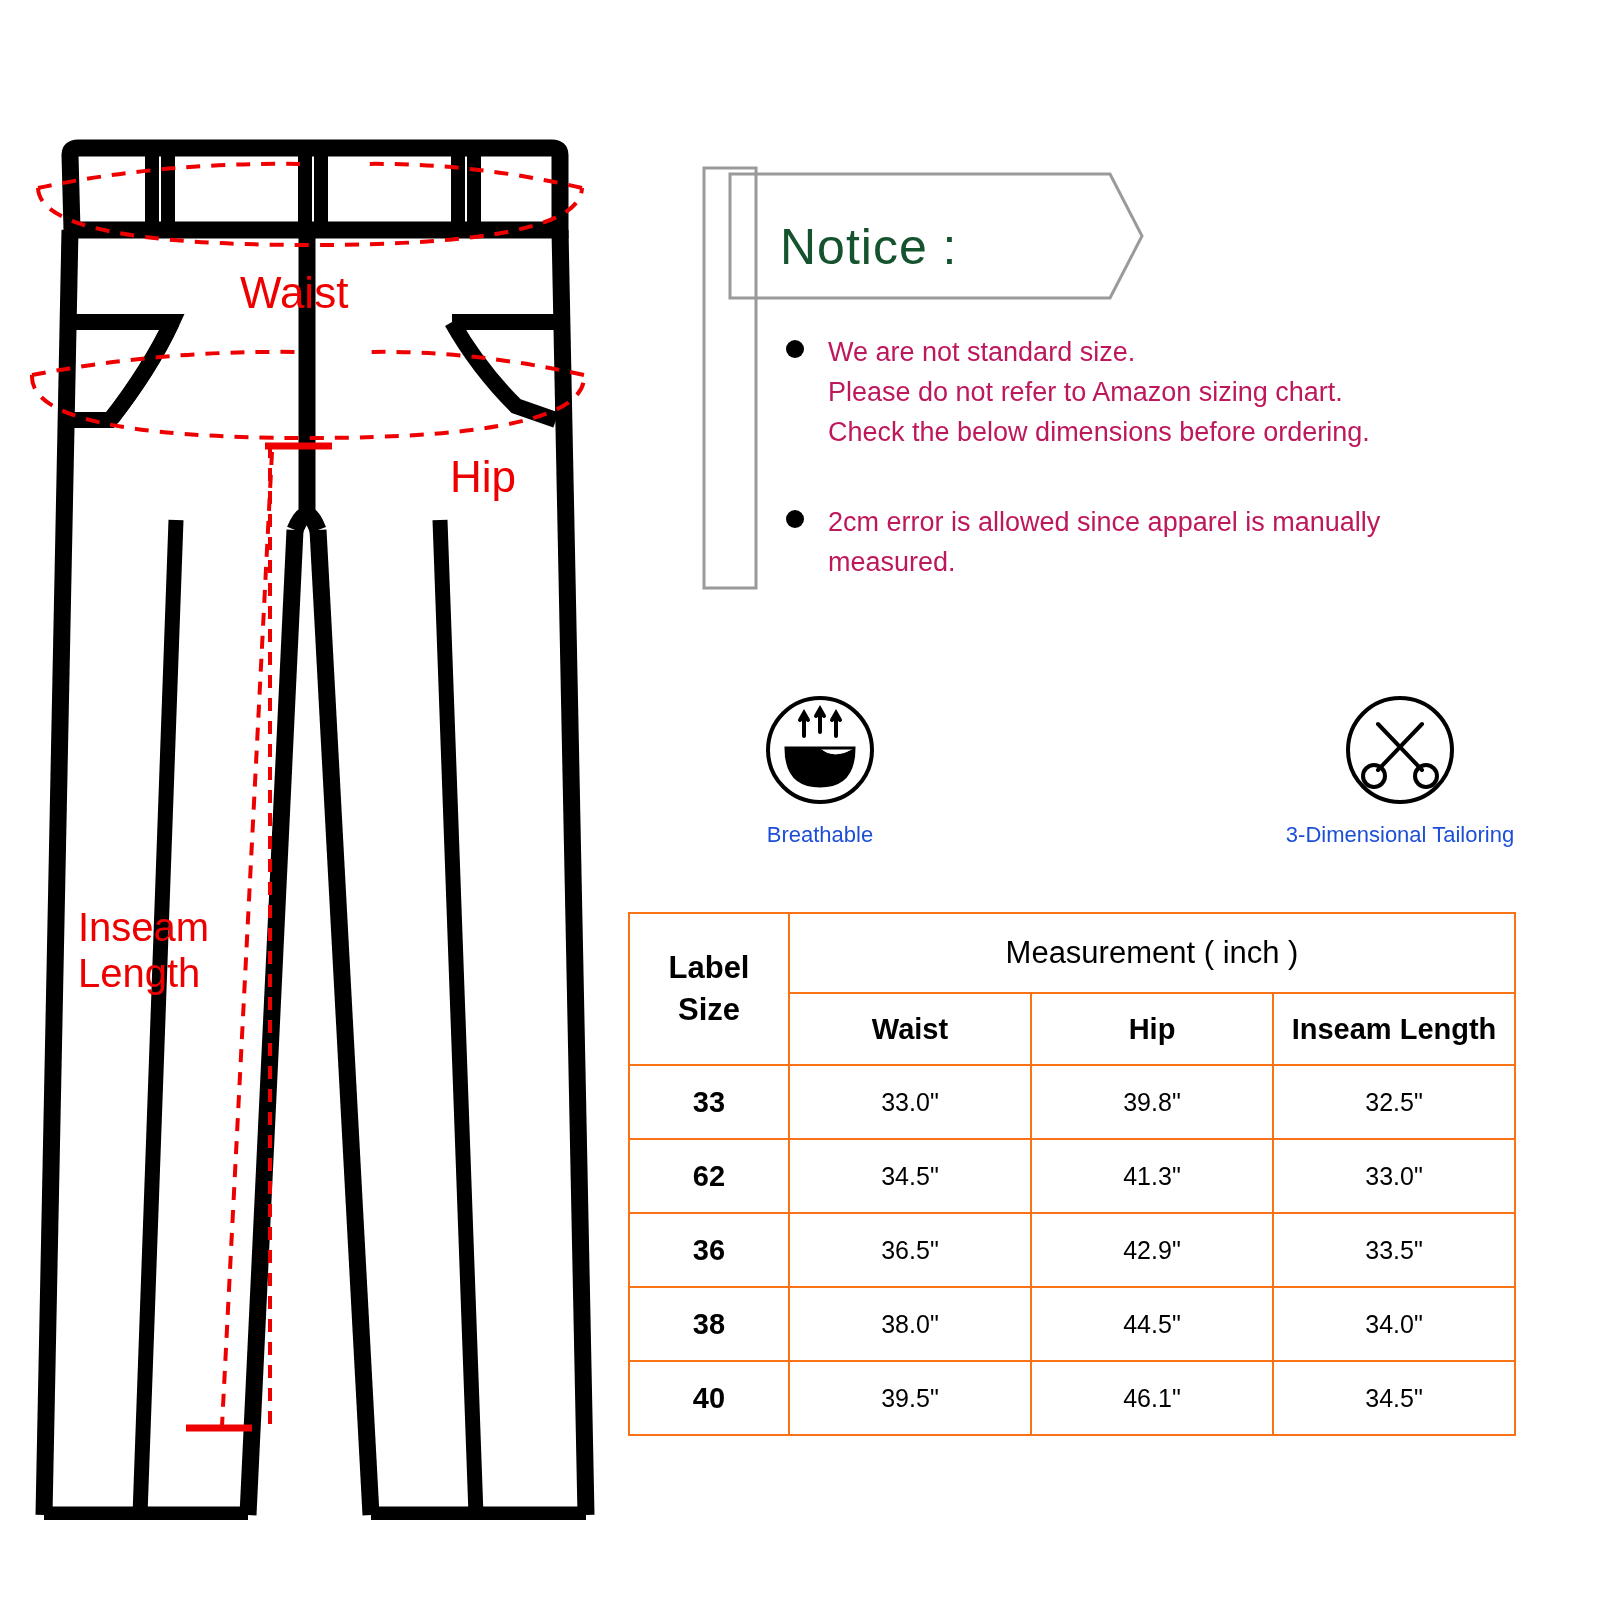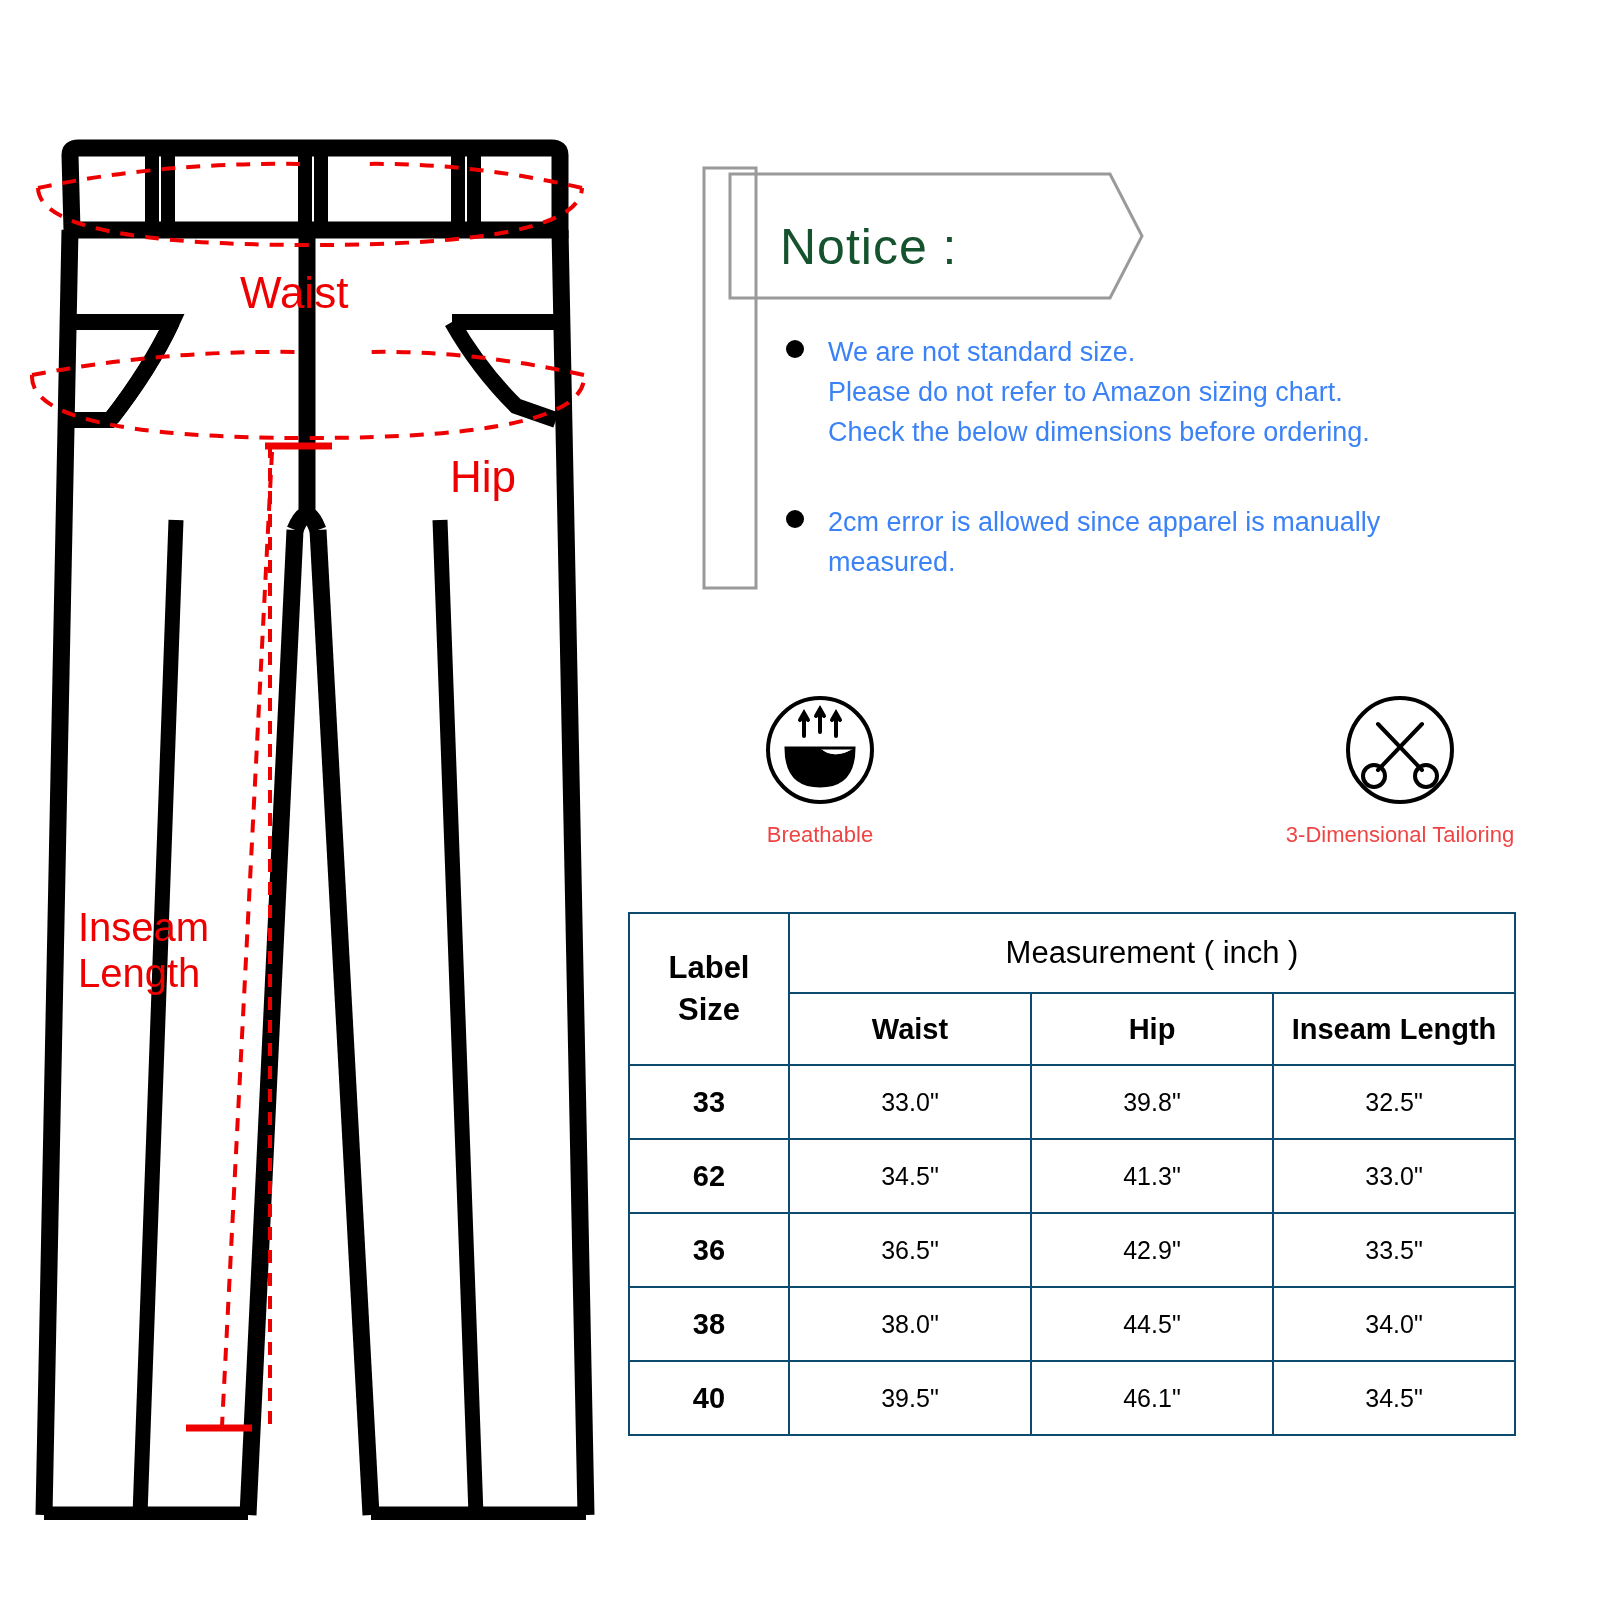--- a/index.html
+++ b/index.html
@@ -67,21 +67,21 @@
     top: 58px;
     font-size: 50px;
     color: #14532d;
     letter-spacing: 1px;
   }
   .notice-item {
     position: absolute;
     left: 96px;
     width: 760px;
     font-size: 27px;
-    color: #3b82f6;
+    color: #be185d;
     line-height: 40px;
   }
   .notice-bullet {
     position: absolute;
     left: 0px;
     top: 8px;
     width: 18px;
     height: 18px;
     border-radius: 50%;
     background: #000;
@@ -103,34 +103,34 @@
     display: flex;
     justify-content: space-between;
   }
   .feature {
     width: 260px;
     text-align: center;
   }
   .feature-caption {
     margin-top: 8px;
     font-size: 22px;
-    color: #ef4444;
+    color: #1d4ed8;
   }
 
   
   #size-table {
     position: absolute;
     left: 628px;
     top: 912px;
     width: 888px;
     border-collapse: collapse;
     table-layout: fixed;
   }
   #size-table th, #size-table td {
-    border: 2px solid #0c4a6e;
+    border: 2px solid #f97316;
     text-align: center;
     color: #000;
   }
   .col-label { width: 160px; }
   .col-m { width: 242px; }
 
   #size-table th.label-size-head {
     font-size: 31px;
     font-weight: bold;
     line-height: 42px;

